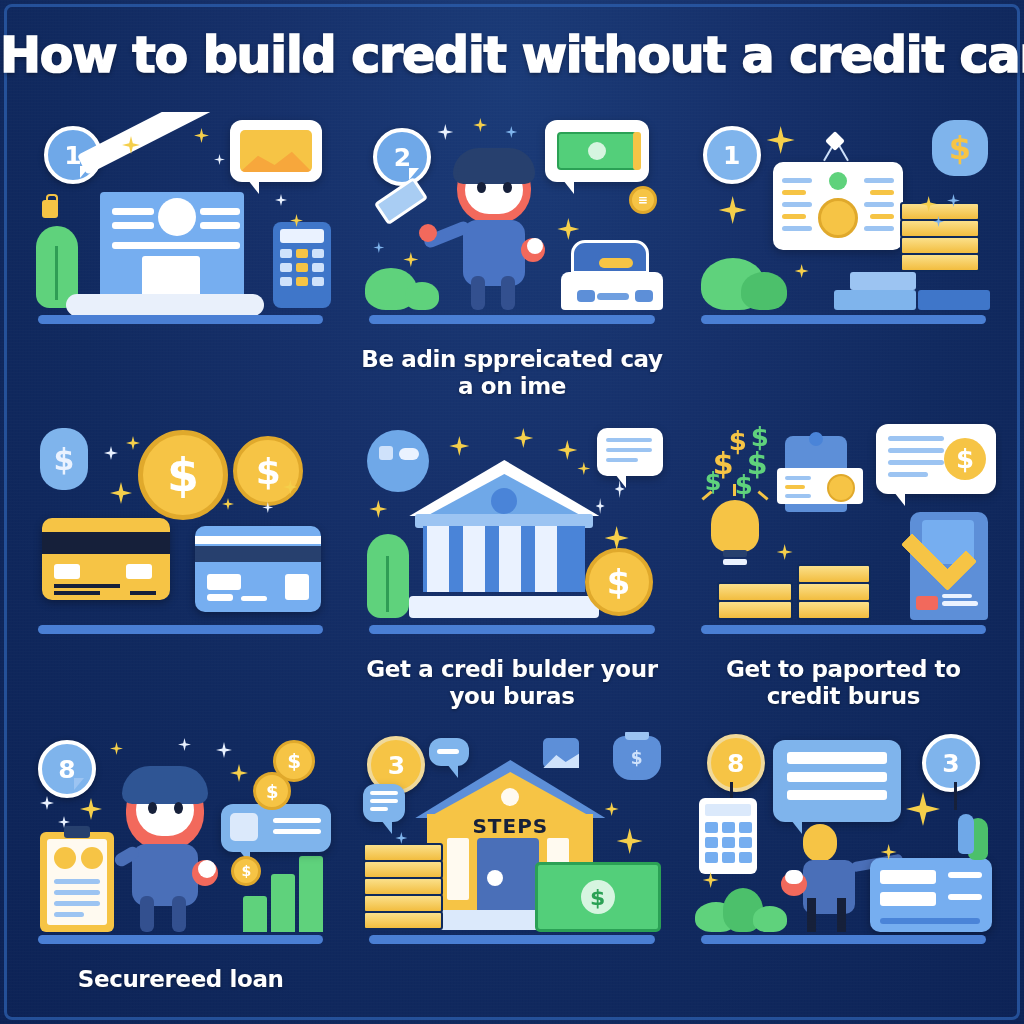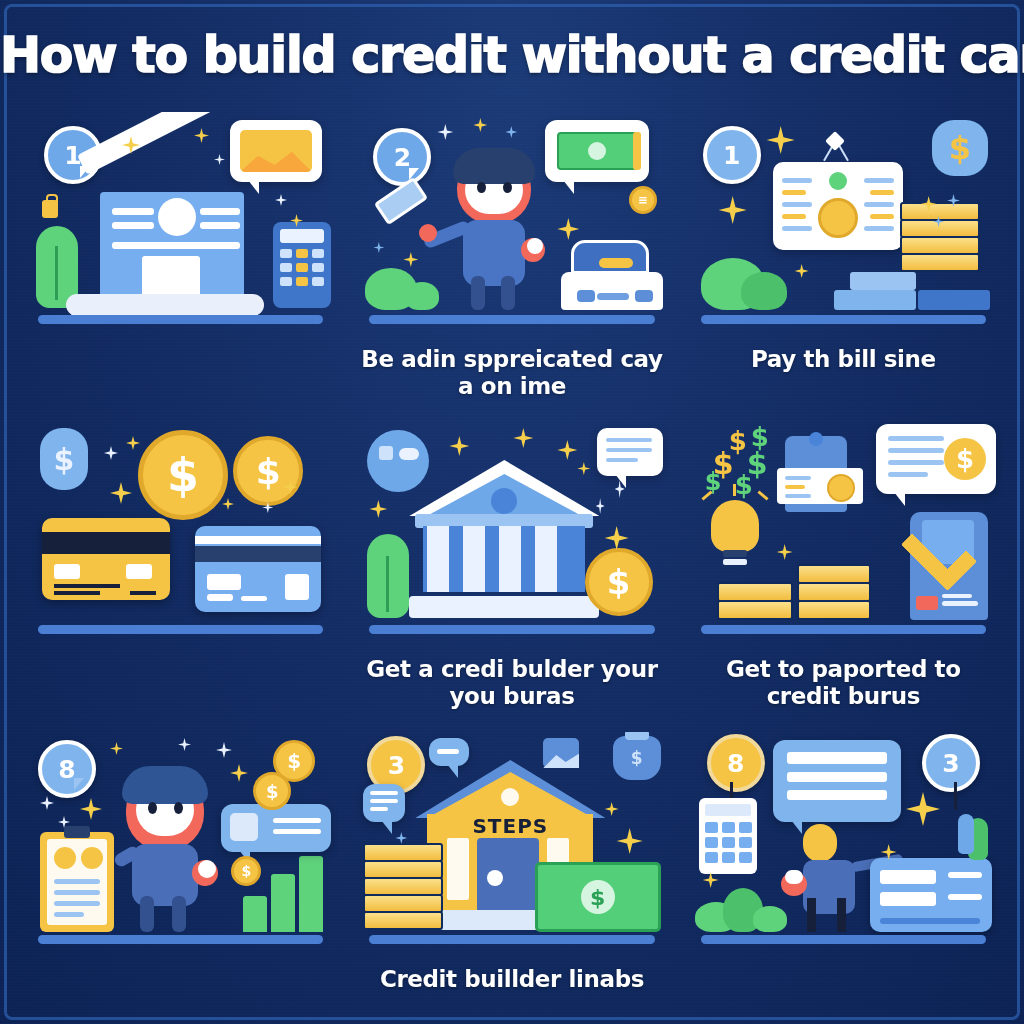--- a/index.html
+++ b/index.html
@@ -337,21 +337,20 @@
         <div class="bush" style="left:16px; bottom:20px; width:64px; height:52px;"></div>
         <div class="bush" style="left:56px; bottom:20px; width:46px; height:38px; background:#4cc06b;"></div>
         <div class="spark" style="left:82px;top:14px;width:28px;height:28px;"></div>
         <div class="spark" style="left:34px;top:84px;width:28px;height:28px;"></div>
         <div class="spark" style="left:236px;top:84px;width:16px;height:16px;"></div>
         <div class="spark b" style="right:42px;top:82px;width:13px;height:13px;"></div>
         <div class="spark b" style="right:58px;top:104px;width:11px;height:11px;"></div>
         <div class="spark" style="left:110px;top:152px;width:14px;height:14px;"></div>
         <div class="ground"></div>
       </div>
-      <div class="caption">Pay th bill sine</div>
     </div>
 
     <div class="cell">
       <div class="scene">
 
         <div style="position:absolute;left:18px;top:6px;width:48px;height:62px;border-radius:22px;background:#7fb4ec;display:flex;align-items:center;justify-content:center;color:#eaf2ff;font-weight:bold;font-size:30px;">$</div>
 
         <div class="coin" style="left:116px;top:8px;width:80px;height:80px;font-size:46px;border-width:5px;">$</div>
 
         <div class="coin" style="right:36px;top:14px;width:62px;height:62px;font-size:36px;border-width:4px;">$</div>
@@ -524,20 +523,21 @@
         <div class="coin" style="right:78px;bottom:64px;width:24px;height:24px;font-size:14px;">$</div>
         <div class="spark" style="left:58px;top:66px;width:22px;height:22px;"></div>
         <div class="spark w" style="left:18px;top:64px;width:14px;height:14px;"></div>
         <div class="spark w" style="left:36px;top:84px;width:12px;height:12px;"></div>
         <div class="spark" style="left:88px;top:10px;width:13px;height:13px;"></div>
         <div class="spark w" style="left:156px;top:6px;width:13px;height:13px;"></div>
         <div class="spark w" style="left:194px;top:10px;width:16px;height:16px;"></div>
         <div class="spark" style="left:208px;top:32px;width:18px;height:18px;"></div>
         <div class="ground"></div>
       </div>
+      <div class="caption">Securereed loan</div>
     </div>
 
     <div class="cell">
       <div class="scene">
         <div class="badge gold" style="left:14px; top:4px;">
           <span>3</span>
         </div>
 
         <div class="bubble blue" style="left:76px; top:6px; width:40px; height:28px;">
           <div class="line w" style="left:8px;top:11px;width:22px;height:5px;"></div>
@@ -574,21 +574,20 @@
         <div class="goldbar" style="left:10px;bottom:88px;width:76px;height:15px;"></div>
 
         <div style="position:absolute;right:10px;bottom:18px;width:120px;height:64px;background:#53cf7a;border:3px solid #2ba155;border-radius:5px;">
           <div style="position:absolute;left:50%;top:50%;transform:translate(-50%,-50%);width:34px;height:34px;border-radius:50%;background:#d6f5e0;display:flex;align-items:center;justify-content:center;color:#2ba155;font-weight:bold;font-size:22px;">$</div>
         </div>
         <div class="spark" style="right:28px;top:96px;width:26px;height:26px;"></div>
         <div class="spark" style="right:52px;top:70px;width:14px;height:14px;"></div>
         <div class="spark b" style="left:42px;top:100px;width:12px;height:12px;"></div>
         <div class="ground"></div>
       </div>
-      <div class="caption">Credit buillder linabs</div>
     </div>
 
     <div class="cell">
       <div class="scene">
         <div class="badge gold" style="left:22px; top:2px;">
           <span>8</span>
         </div>
         <div style="position:absolute;left:45px;top:50px;width:3px;height:28px;background:#16203a;"></div>
         <div class="badge hollow" style="right:22px; top:2px;">
           <span>3</span>

